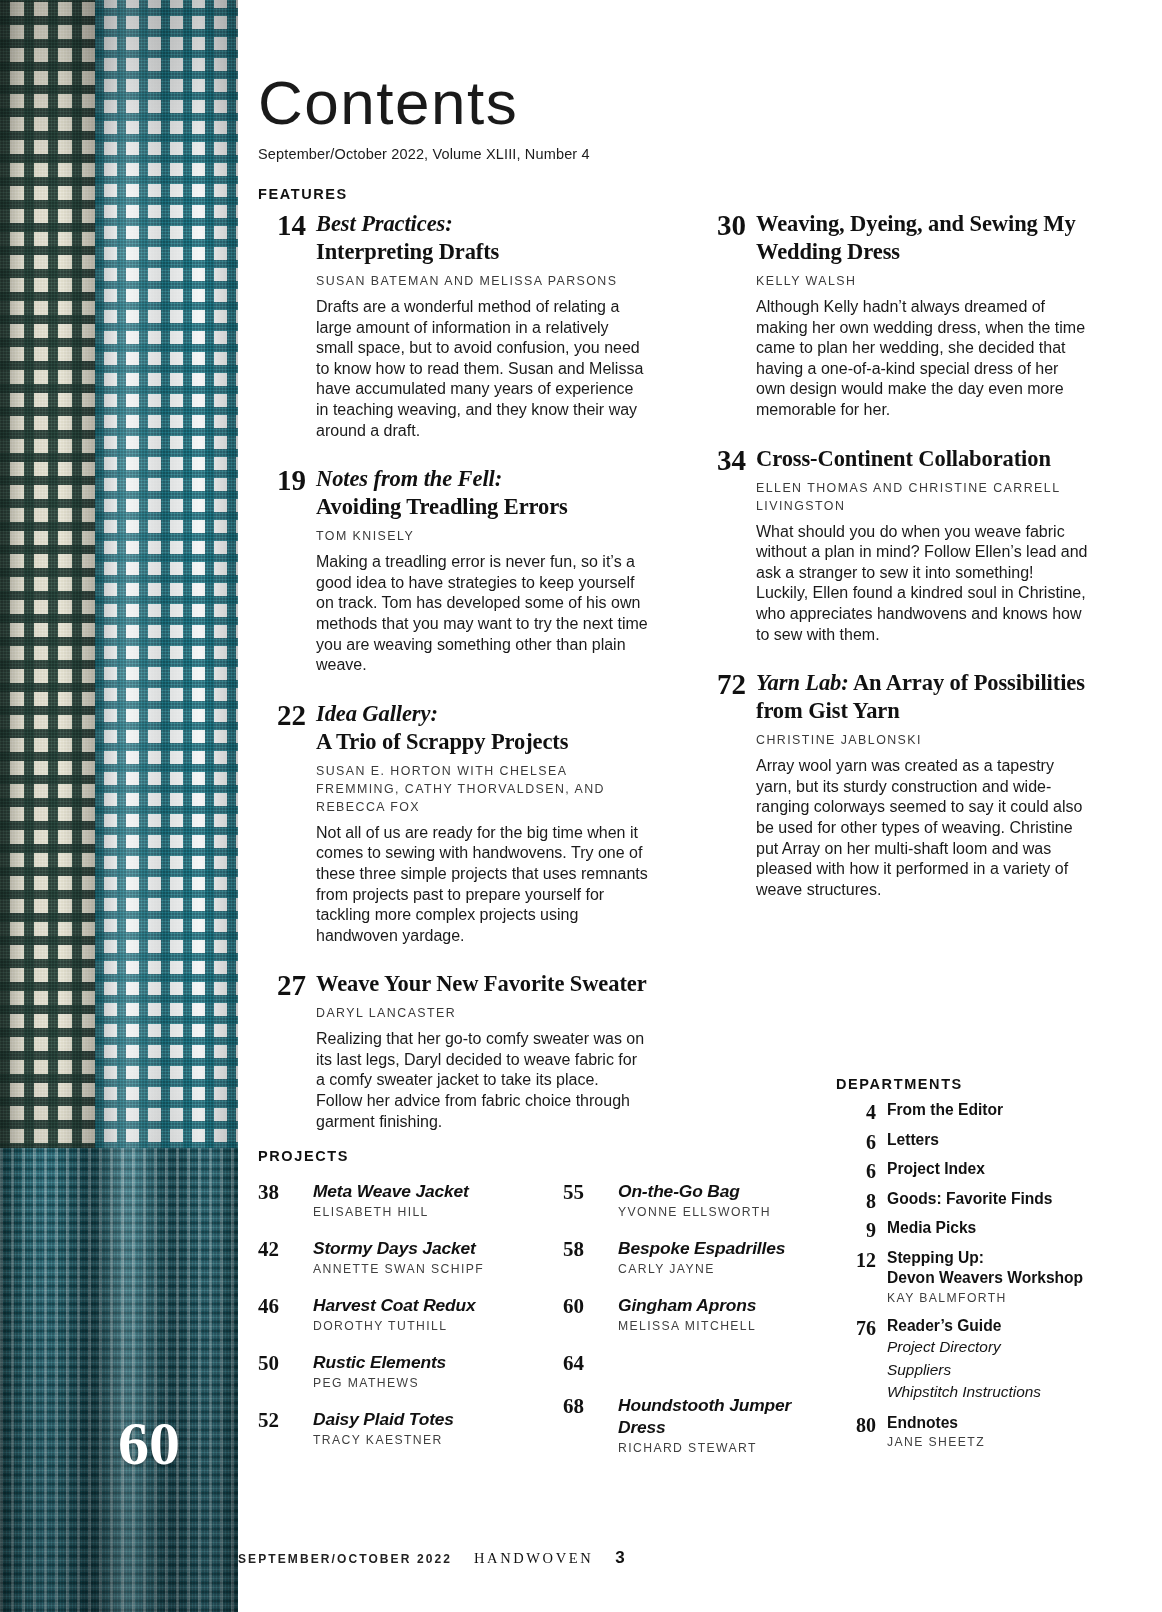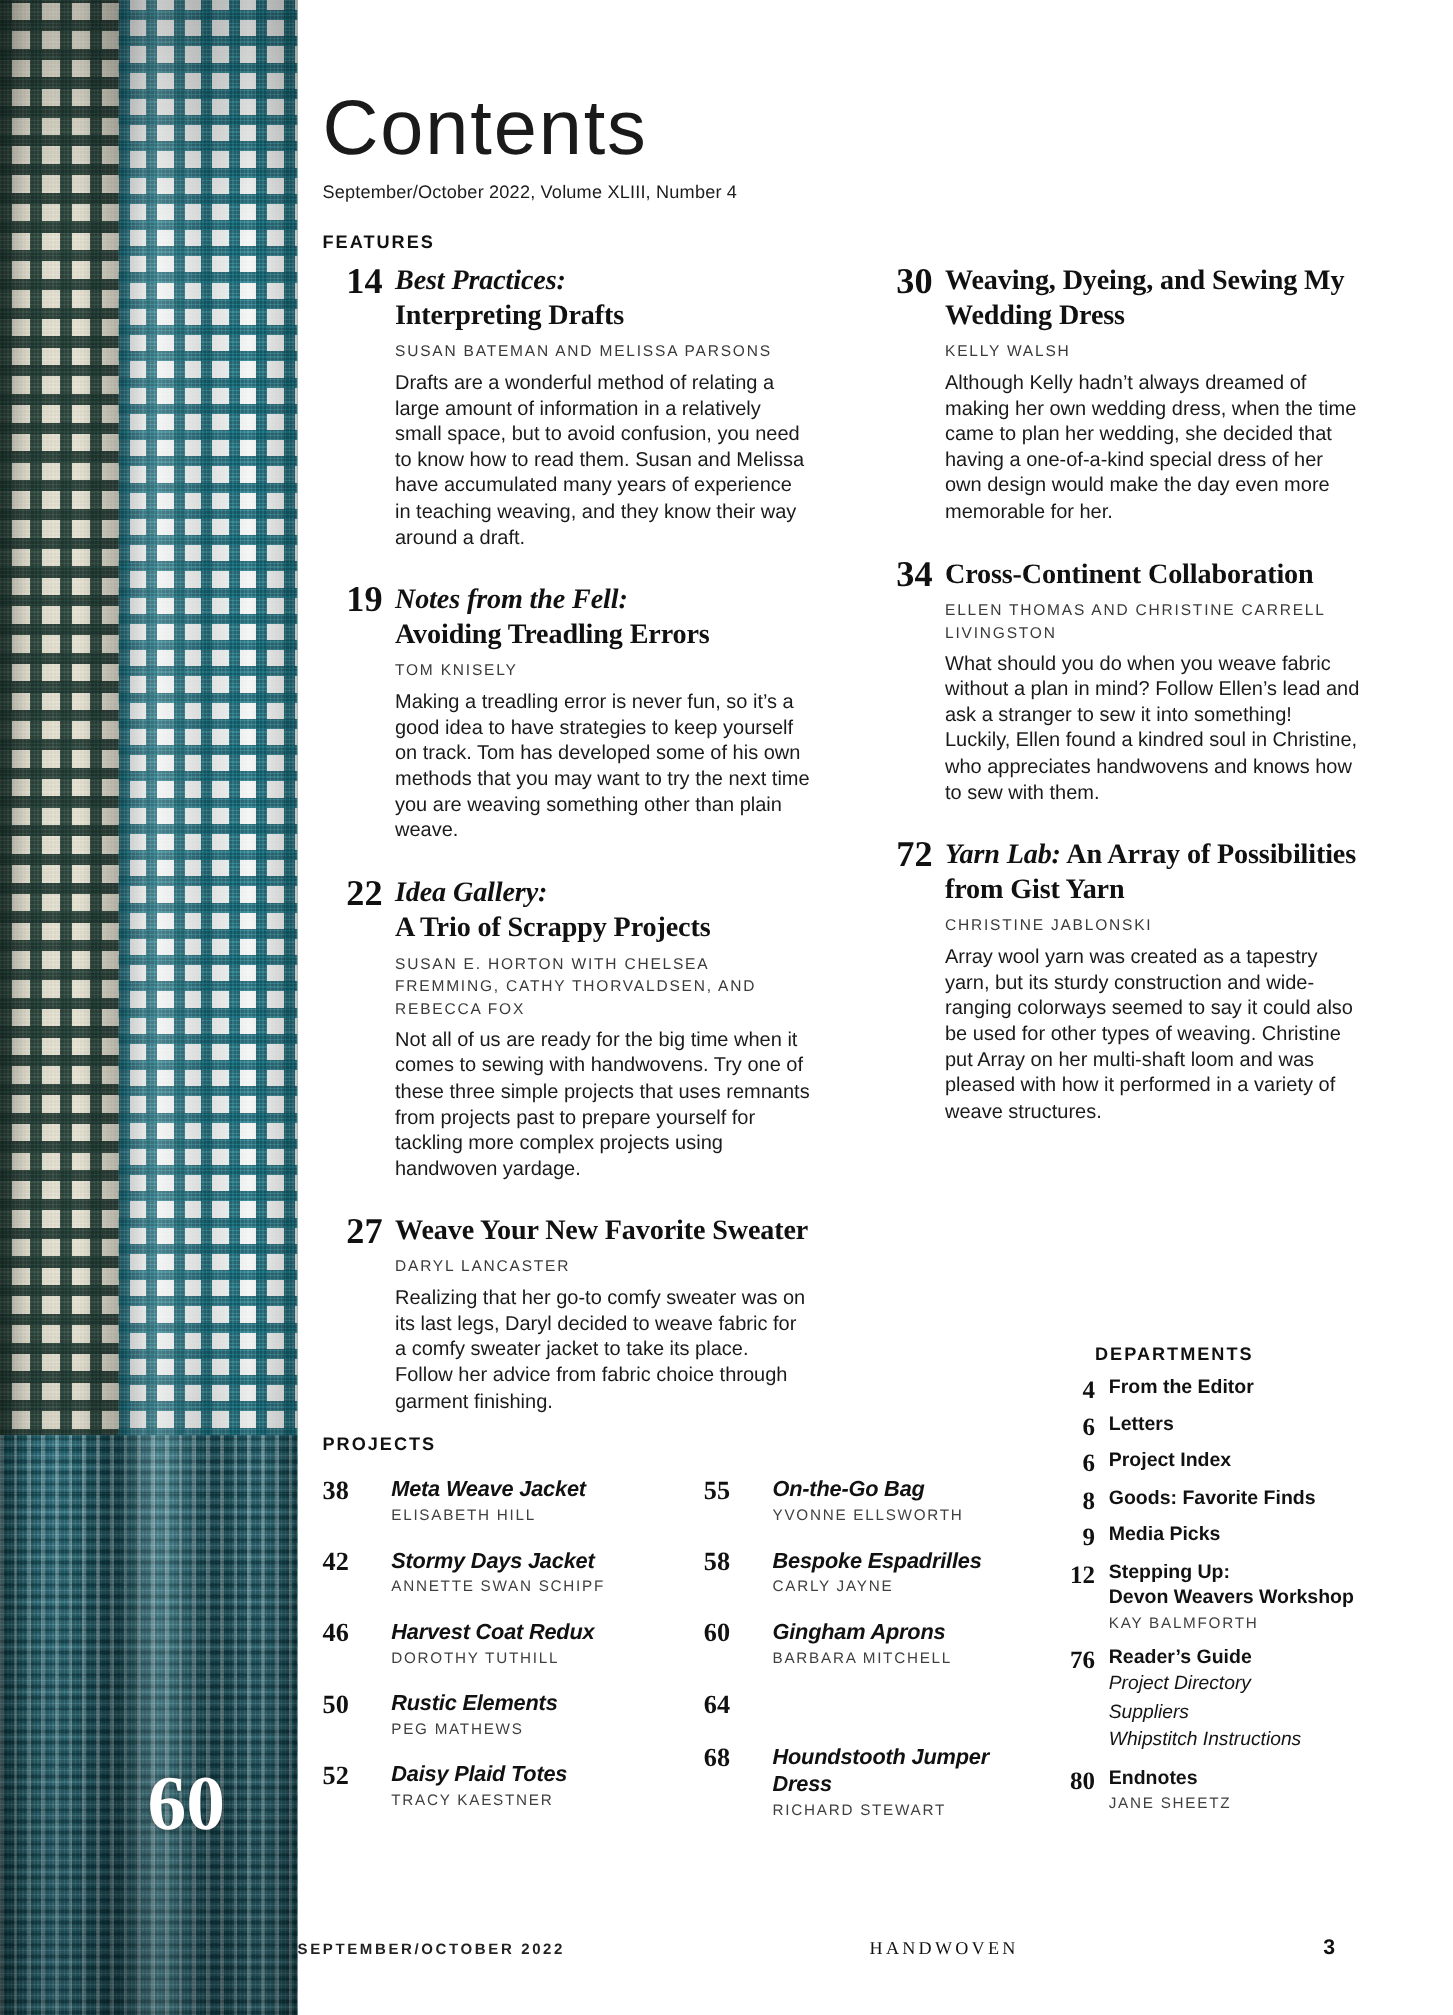--- a/index.html
+++ b/index.html
@@ -237,21 +237,21 @@
     color: #3f3f3f;
   }
 
   
   #departments {
     position: absolute;
     left: 598px;
     top: 1076px;
     width: 310px;
   }
-  #departments-head { margin-left: 40px; margin-bottom: 8px; }
+  #departments-head { margin-bottom: 8px; }
   .dept-entry {
     display: flex;
     align-items: flex-start;
     margin-bottom: 5px;
   }
   .dept-num {
     font-family: "Liberation Serif", serif;
     font-weight: 700;
     font-size: 20px;
     line-height: 24.5px;
@@ -284,21 +284,21 @@
   }
 
   
   #footer {
     position: absolute;
     left: 0;
     right: 0;
     top: 1548px;
     padding-right: 94px;
     display: flex;
-    justify-content: space-between;
+    justify-content: flex-start;
     align-items: baseline;
     gap: 22px;
   }
   #footer-issue {
     font-size: 12px;
     letter-spacing: 2.1px;
     font-weight: 600;
     color: #222;
   }
   #footer-brand {
@@ -463,21 +463,21 @@
         <div class="proj-num">58</div>
         <div class="proj-body">
           <div class="proj-title">Bespoke Espadrilles</div>
           <div class="proj-author">CARLY JAYNE</div>
         </div>
       </div>
       <div class="project-entry">
         <div class="proj-num">60</div>
         <div class="proj-body">
           <div class="proj-title">Gingham Aprons</div>
-          <div class="proj-author">BARBARA MITCHELL</div>
+          <div class="proj-author">MELISSA MITCHELL</div>
         </div>
       </div>
       <div class="project-entry">
         <div class="proj-num">64</div>
       </div>
       <div class="project-entry">
         <div class="proj-num">68</div>
         <div class="proj-body">
           <div class="proj-title">Houndstooth Jumper Dress</div>
           <div class="proj-author">RICHARD STEWART</div>

